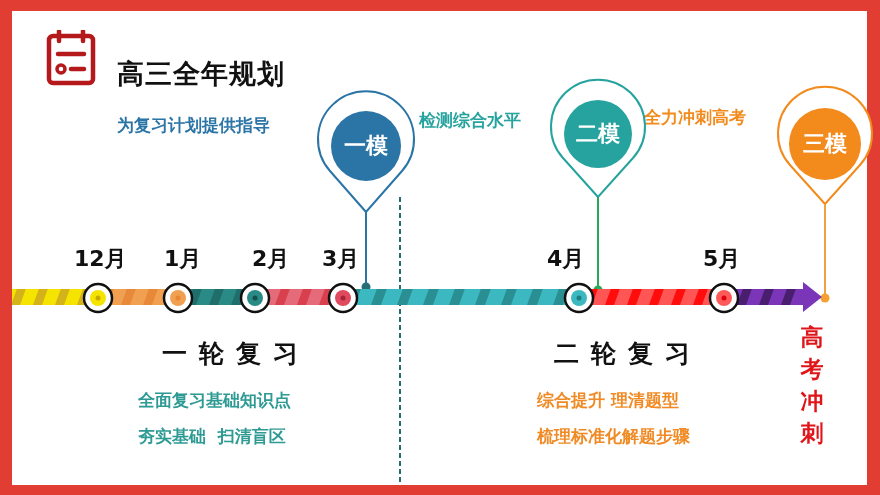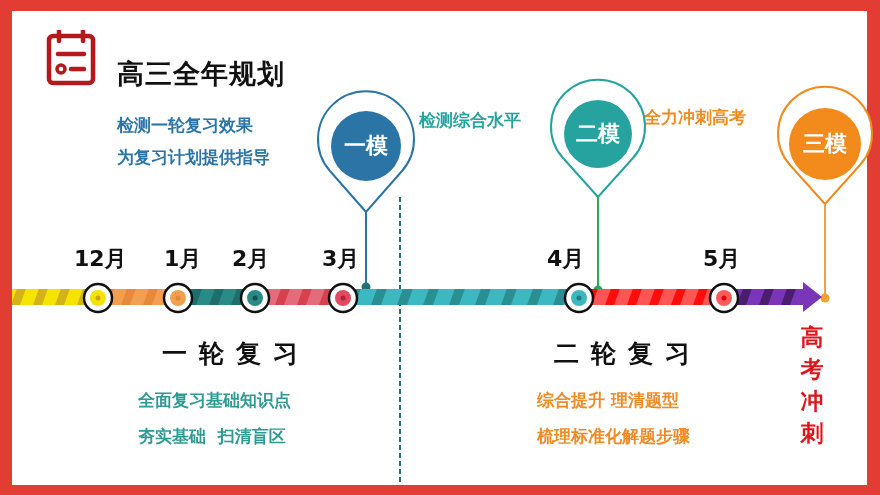--- a/index.html
+++ b/index.html
@@ -23,21 +23,20 @@
   <rect x="3" y="6" width="44" height="47" rx="4" fill="none" stroke="#b5191c" stroke-width="4.5"></rect>
   <line x1="13" y1="1" x2="13" y2="11" stroke="#b5191c" stroke-width="4.5" stroke-linecap="round"></line>
   <line x1="37" y1="1" x2="37" y2="11" stroke="#b5191c" stroke-width="4.5" stroke-linecap="round"></line>
   <line x1="12" y1="24" x2="38" y2="24" stroke="#b5191c" stroke-width="4.5" stroke-linecap="round"></line>
   <circle cx="15" cy="39" r="4" fill="none" stroke="#b5191c" stroke-width="3.5"></circle>
   <line x1="25" y1="39" x2="38" y2="39" stroke="#b5191c" stroke-width="4.5" stroke-linecap="round"></line>
 </svg>
 <div class="abs title">高三全年规划</div>
 
 <div class="abs desc" style="left:117px;top:109px;color:#2a74a6">
-  <div>检测一轮复习效果</div>
   <div>为复习计划提供指导</div>
 </div>
 <div class="abs desc" style="left:419px;top:104px;color:#26a39f">
   <div>检测综合水平</div>
 </div>
 <div class="abs desc" style="left:644px;top:101px;color:#f28a1c">
   <div>全力冲刺高考</div>
 </div>
 
 <svg class="abs" style="left:0;top:0" width="880" height="495">
@@ -65,21 +64,21 @@
   </div>
 <div class="abs pin-label" style="left:564px;top:100px;width:68px;height:68px">
     <span>二模</span>
   </div>
 <div class="abs pin-label" style="left:789px;top:108px;width:72px;height:72px">
     <span>三模</span>
   </div>
 
 <div class="abs month" style="left:74px;top:244px">12月</div>
 <div class="abs month" style="left:164px;top:244px">1月</div>
-<div class="abs month" style="left:232px;top:244px">2月</div>
+<div class="abs month" style="left:252px;top:244px">2月</div>
 <div class="abs month" style="left:322px;top:244px">3月</div>
 <div class="abs month" style="left:547px;top:244px">4月</div>
 <div class="abs month" style="left:703px;top:244px">5月</div>
 
 <svg class="abs" style="left:0;top:0" width="880" height="495">
   <defs>
     <pattern id="pY" width="22" height="20" patternUnits="userSpaceOnUse" patternTransform="skewX(-20)">
         <rect width="22" height="20" fill="#f5e400"></rect>
         <rect x="12" width="9" height="20" fill="#d4b21a"></rect>
       </pattern>

